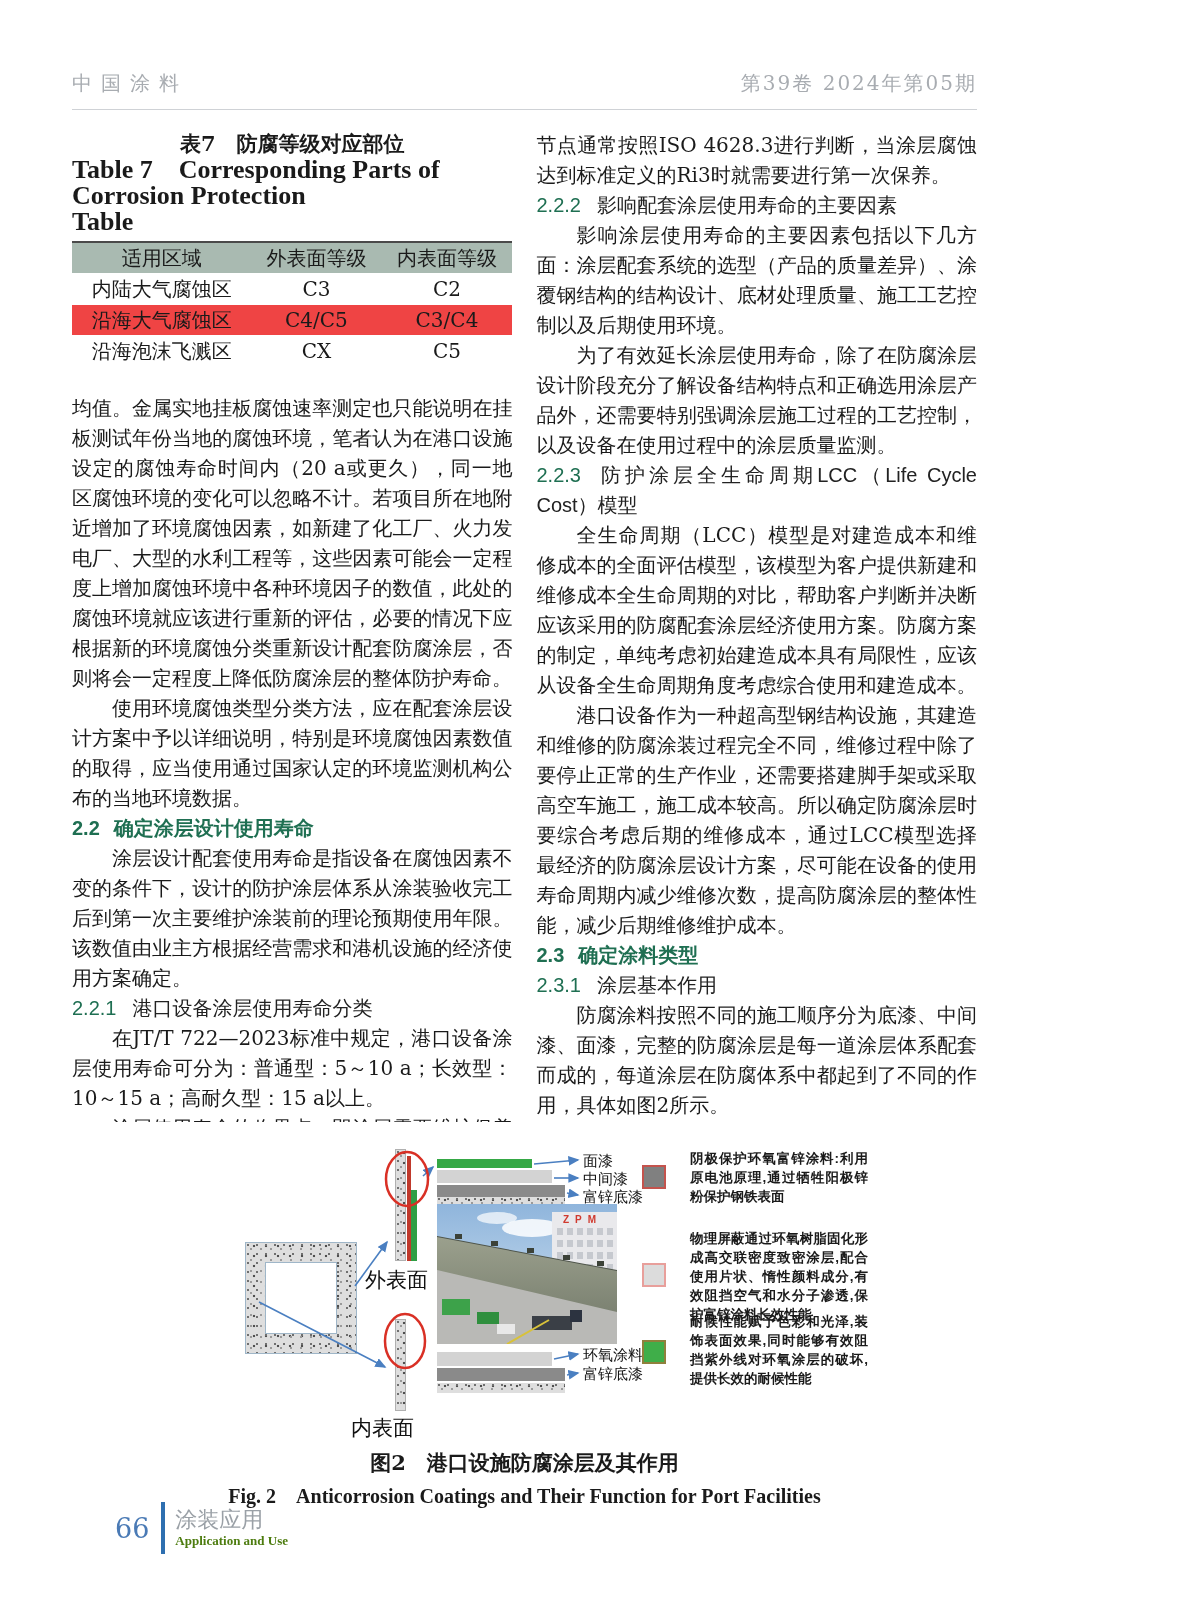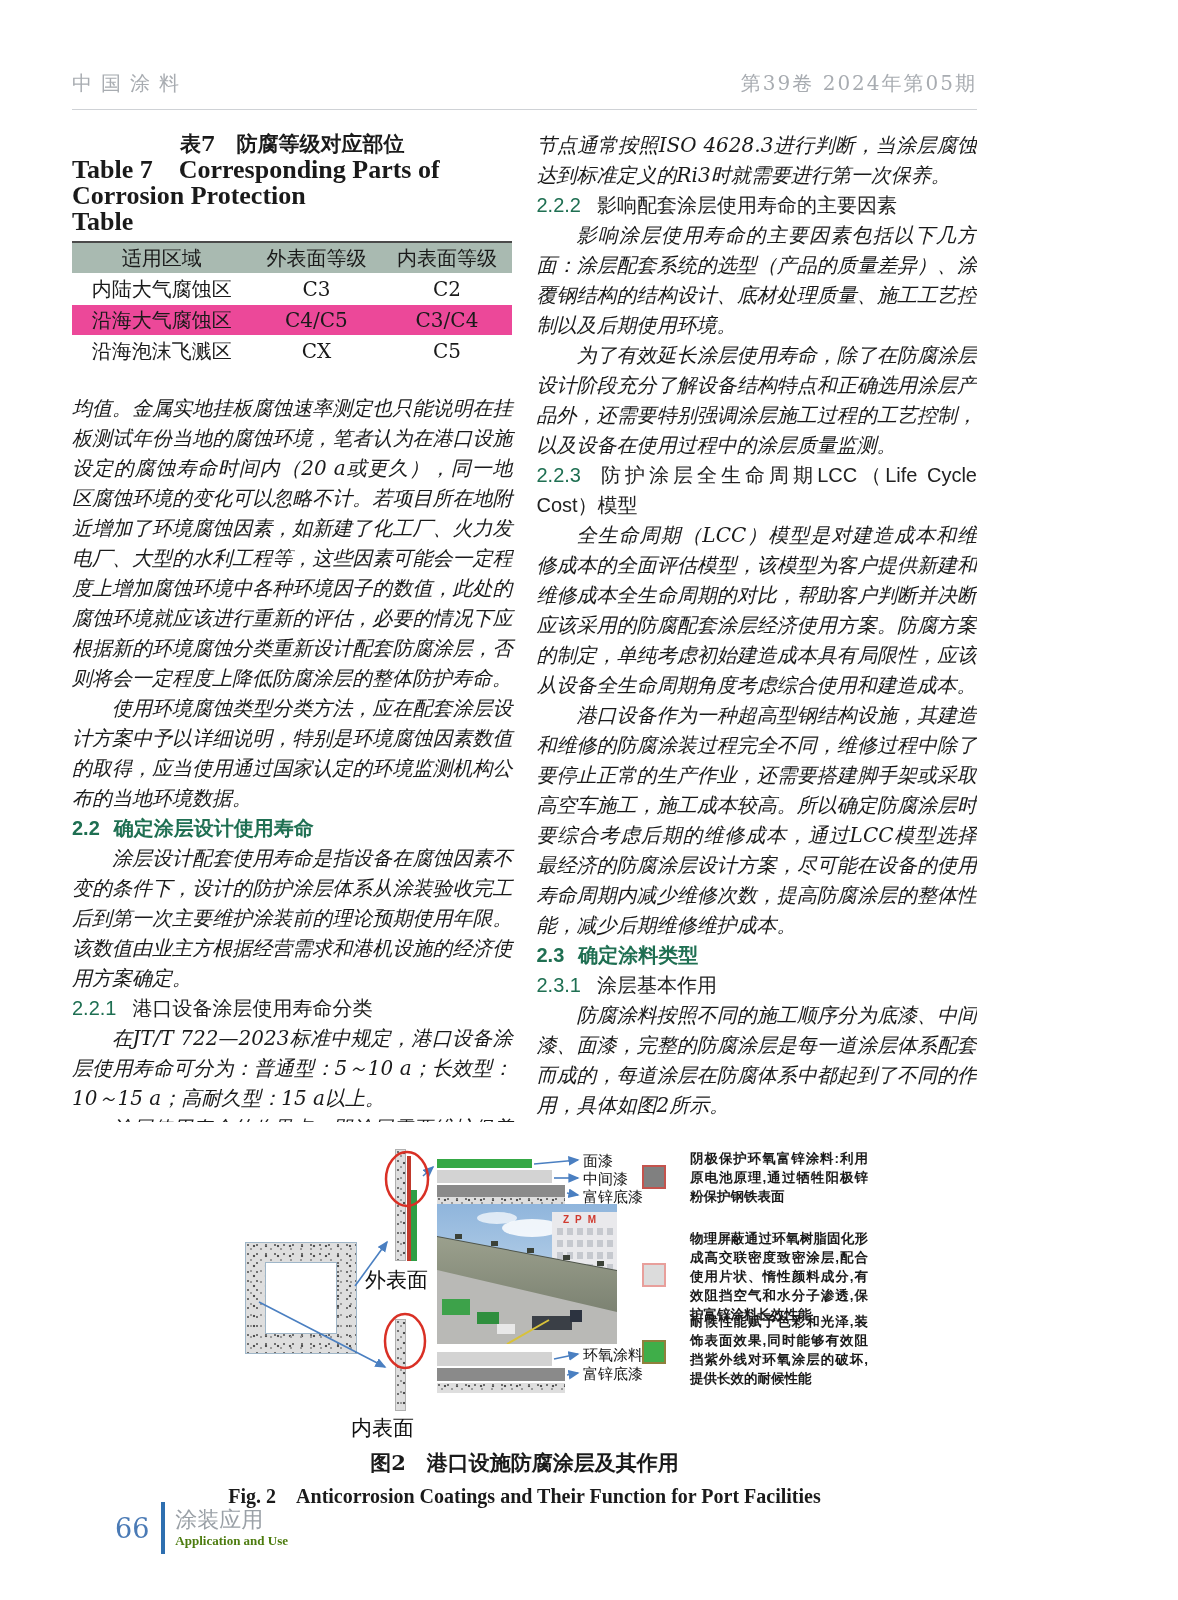--- a/index.html
+++ b/index.html
@@ -17,21 +17,21 @@
   .pg-header {
     display: flex; justify-content: space-between; align-items: flex-end;
     color: #a8acb1; font-size: 20px;
     border-bottom: 1px solid #cfd2d6; padding-bottom: 12px;
   }
   .pg-header .journal { letter-spacing: 9px; }
   .pg-header .issue { letter-spacing: 2px; }
   
   .columns { display: flex; gap: 24px; margin-top: 20px; height: 992px; overflow: hidden; }
   .col { width: 463px; font-size: 20px; line-height: 30px; text-align: justify; }
-  .col p { margin: 0; font-style: italic; }
+  .col p { margin: 0; }
   .ind { text-indent: 2em; }
   .h1g {
     font-family: "Liberation Sans", sans-serif;
     color: #1f6f52; font-weight: bold; font-size: 20px; line-height: 30px;
   }
   .h1g .num { margin-right: 14px; }
   .h2g {
     font-family: "Liberation Sans", sans-serif;
     font-size: 20px; line-height: 30px; color: #222;
   }
@@ -43,21 +43,21 @@
   table.t7 {
     width: 440px; margin: 6px auto 0 auto; border-collapse: collapse;
     border-top: 2px solid #4a4a4a; border-bottom: 1px solid #84cc16;
     font-size: 20px;
   }
   table.t7 th, table.t7 td {
     font-weight: normal; text-align: center; height: 30px; padding: 0 4px;
     border-bottom: 1px solid #ffffff;
   }
   table.t7 thead tr { background: #a9bab1; }
-  table.t7 tbody tr.alt { background: #ec4899; }
+  table.t7 tbody tr.alt { background: #ef4444; }
   
   .figure-wrap { position: relative; width: 800px; height: 305px; margin-left: 165px; margin-top: 12px; }
   .speckle {
     background-color: #dedede;
     background-image:
       radial-gradient(circle at 2px 2px, #6f6f6f 1px, transparent 1.4px),
       radial-gradient(circle at 5px 6px, #9a9a9a 1px, transparent 1.4px),
       radial-gradient(circle at 8px 3px, #4f4f4f 1.2px, transparent 1.6px);
     background-size: 9px 9px, 10px 11px, 12px 10px;
   }

